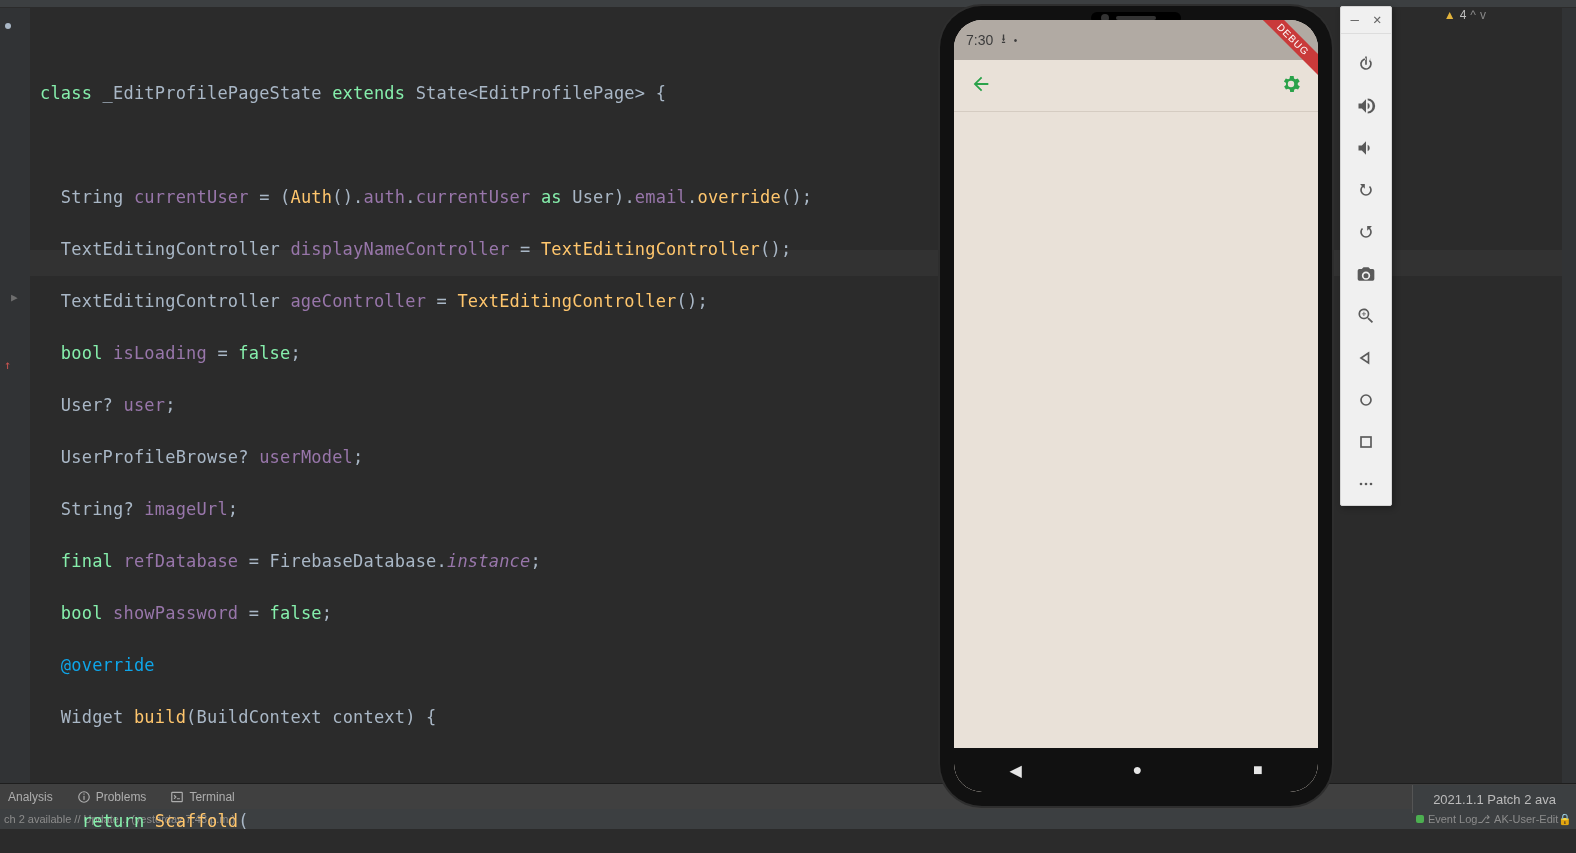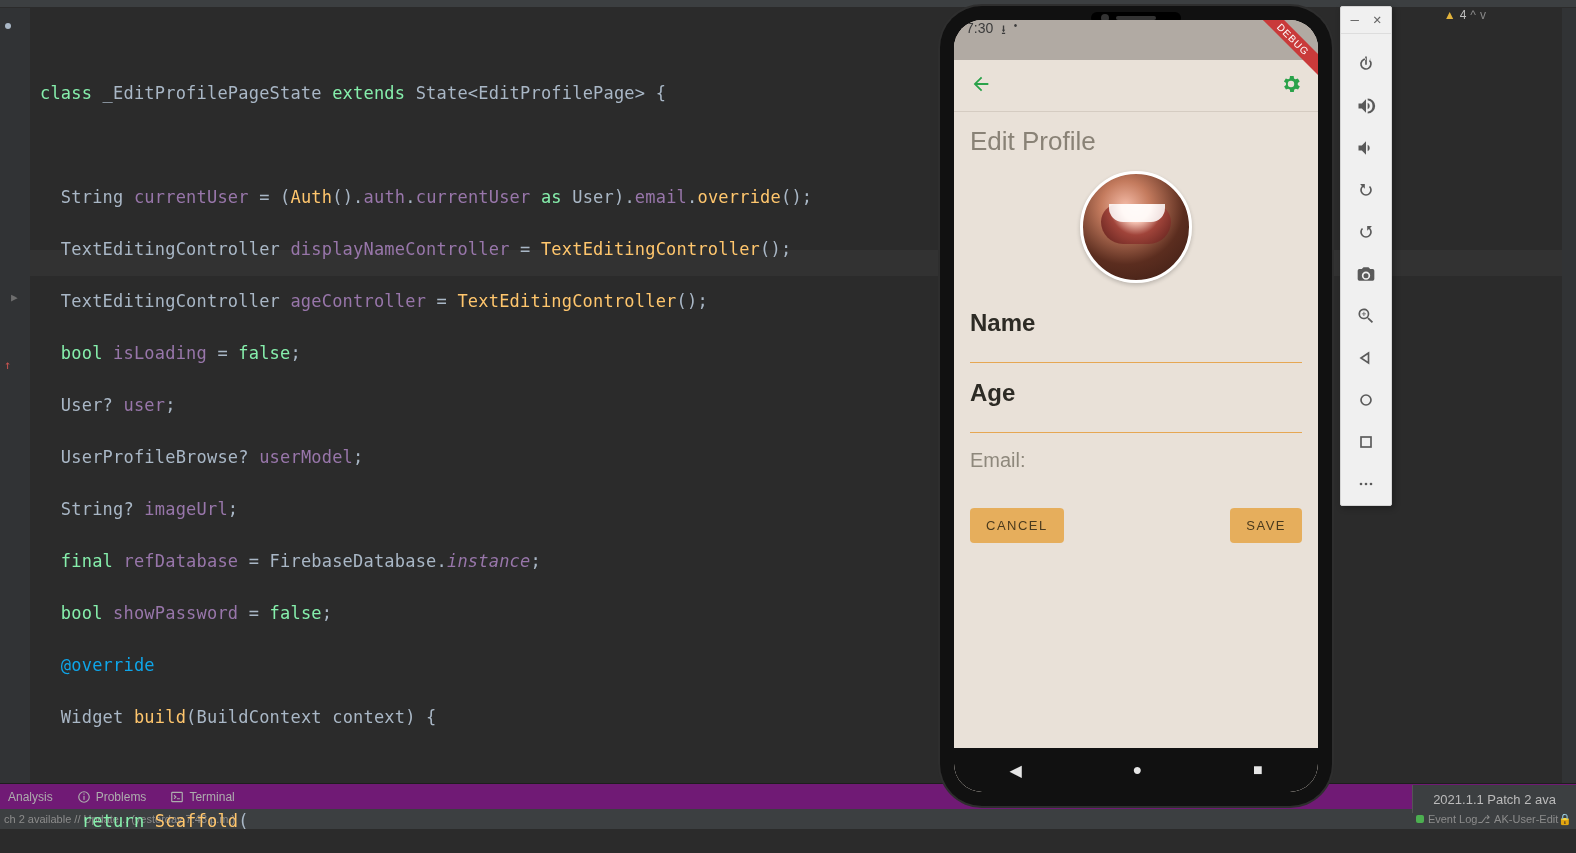--- a/index.html
+++ b/index.html
@@ -63,21 +63,21 @@
   .c-annot { color: #0ea5e9; }
   .c-ital { font-style: italic; }
   .right-gutter {
     width: 14px;
     background: #313335;
     flex-shrink: 0;
     position: relative;
   }
   .bottom-bar {
     height: 26px;
-    background: #701a75;
+    background: #404040;
     border-top: 1px solid #1e1e1e;
     display: flex;
     align-items: center;
     padding: 0 8px;
     font-size: 12px;
     color: #adadad;
     font-family: sans-serif;
     gap: 24px;
   }
   .bottom-bar .tab-item { display: flex; align-items: center; gap: 5px; cursor: pointer;}
@@ -140,21 +140,22 @@
     background: #e9e1d8;
     border-radius: 28px;
     overflow: hidden;
     position: relative;
     font-family: sans-serif;
   }
   .phone-status {
     height: 40px;
     background: #b1aaa3;
     display: flex;
-    padding: 0 12px;
+    align-items: center;
+    padding: 8px 12px;
     font-size: 14px;
     color: #3c3c3c;
     gap: 8px;
   }
   .debug-banner {
     position: absolute;
     right: -30px;
     top: 12px;
     width: 110px;
     background: #c93a3a;
@@ -383,35 +384,20 @@
           <svg viewBox="0 0 24 24">
               <path d="M20 11H7.8l5.6-5.6L12 4l-8 8 8 8 1.4-1.4L7.8 13H20z"></path>
             </svg>
         </div>
         <div class="settings">
           <svg viewBox="0 0 24 24">
               <path d="M19.4 13a7.5 7.5 0 000-2l2.1-1.6-2-3.5-2.5 1a7.6 7.6 0 00-1.7-1l-.4-2.7h-4l-.4 2.7a7.6 7.6 0 00-1.7 1l-2.5-1-2 3.5L6.6 11a7.5 7.5 0 000 2l-2.1 1.6 2 3.5 2.5-1c.5.4 1.1.7 1.7 1l.4 2.7h4l.4-2.7c.6-.3 1.2-.6 1.7-1l2.5 1 2-3.5L19.4 13zM12 15.5A3.5 3.5 0 1115.5 12 3.5 3.5 0 0112 15.5z"></path>
             </svg>
         </div>
       </div>
-      <div class="app-body">
-        <div class="app-title">Edit Profile</div>
-        <div class="avatar-wrap">
-          <div class="avatar"></div>
-        </div>
-        <div class="field-label">Name</div>
-        <div class="field-input"></div>
-        <div class="field-label">Age</div>
-        <div class="field-input"></div>
-        <div class="email-row">Email:</div>
-        <div class="btn-row">
-          <button class="btn">CANCEL</button>
-          <button class="btn">SAVE</button>
-        </div>
-      </div>
       <div class="nav-bar">
         <span>◀</span>
         <span>●</span>
         <span>■</span>
       </div>
     </div>
   </div>
 </div>
 
 <div class="emu-toolbar">

